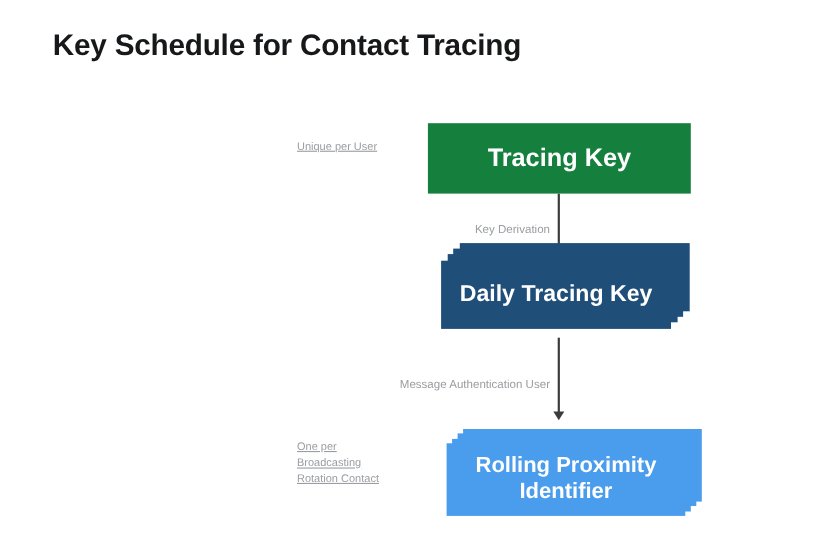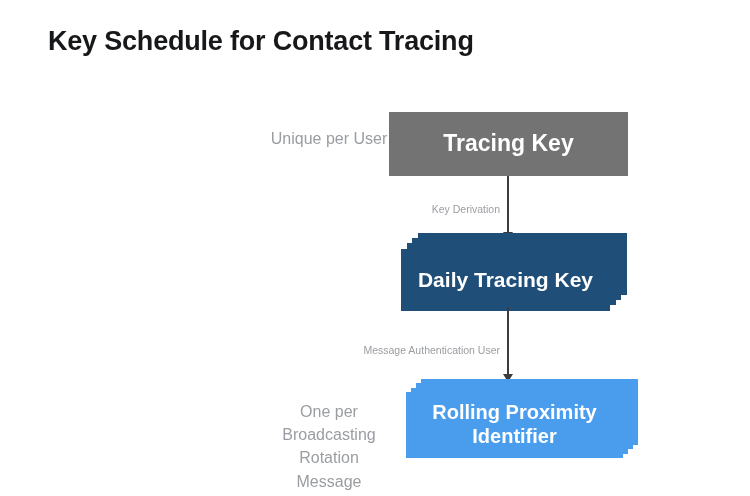--- a/index.html
+++ b/index.html
@@ -43,21 +43,21 @@
     line-height: 1.2;
     box-sizing: border-box;
   }
 
   
   #node-tracing-key {
     left: 389px;
     top: 112px;
     width: 239px;
     height: 64px;
-    background: #737373;
+    background: #15803d;
     font-size: 23px;
     z-index: 5;
   }
 
   
   .stack {
     position: absolute;
   }
   .stack .layer {
     position: absolute;
@@ -69,42 +69,42 @@
     justify-content: center;
     text-align: center;
     color: #ffffff;
     font-weight: bold;
     line-height: 1.18;
   }
 
   
   #stack-daily {
     left: 401px;
-    top: 233px;
+    top: 221px;
     width: 226px;
     height: 74px;
   }
   #stack-daily .layer {
     width: 209px;
     height: 62px;
     background: #1f4e79;
   }
   #stack-daily .l3 { left: 17px; top: 0px;  }
   #stack-daily .l2 { left: 11px; top: 5px;  }
   #stack-daily .l1 { left: 6px;  top: 10px; }
   #stack-daily .front {
     left: 0px;
     top: 16px;
     font-size: 21px;
   }
 
   
   #stack-rolling {
     left: 406px;
-    top: 379px;
+    top: 390px;
     width: 232px;
     height: 79px;
   }
   #stack-rolling .layer {
     width: 217px;
     height: 66px;
     background: #4a9ced;
   }
   #stack-rolling .l3 { left: 15px; top: 0px;  }
   #stack-rolling .l2 { left: 10px; top: 4px;  }
@@ -112,24 +112,24 @@
   #stack-rolling .front {
     left: 0px;
     top: 13px;
     font-size: 20px;
   }
 
   
   .side-label {
     position: absolute;
     color: #9a9da1;
-    font-size: 16px;
+    font-size: 10px;
     line-height: 1.45;
-    text-align: center;
     white-space: pre-line;
+    text-decoration: underline;
   }
   #label-unique-per-user  { left: 270px; top: 127px; width: 118px; }
   #label-one-per-day      { left: 270px; top: 263px; width: 118px; }
   #label-one-per-bri      { left: 270px; top: 400px; width: 118px; }
 
   
   .arrow {
     position: absolute;
     width: 2px;
     background: #3c3c3c;
@@ -180,21 +180,21 @@
     <div class="layer l1"></div>
     <div class="layer front">Daily Tracing Key</div>
   </div>
 
   <div class="edge-label" id="label-mac">Message Authentication User</div>
   <div class="arrow" id="arrow-2-line"></div>
   <div class="arrow-head" id="arrow-2-head"></div>
 
   <div class="side-label" id="label-one-per-bri">One per
 Broadcasting
-Rotation Message</div>
+Rotation Contact</div>
 
   <div class="stack" id="stack-rolling">
     <div class="layer l3"></div>
     <div class="layer l2"></div>
     <div class="layer l1"></div>
     <div class="layer front">Rolling Proximity Identifier</div>
   </div>
 
 </div>
 

